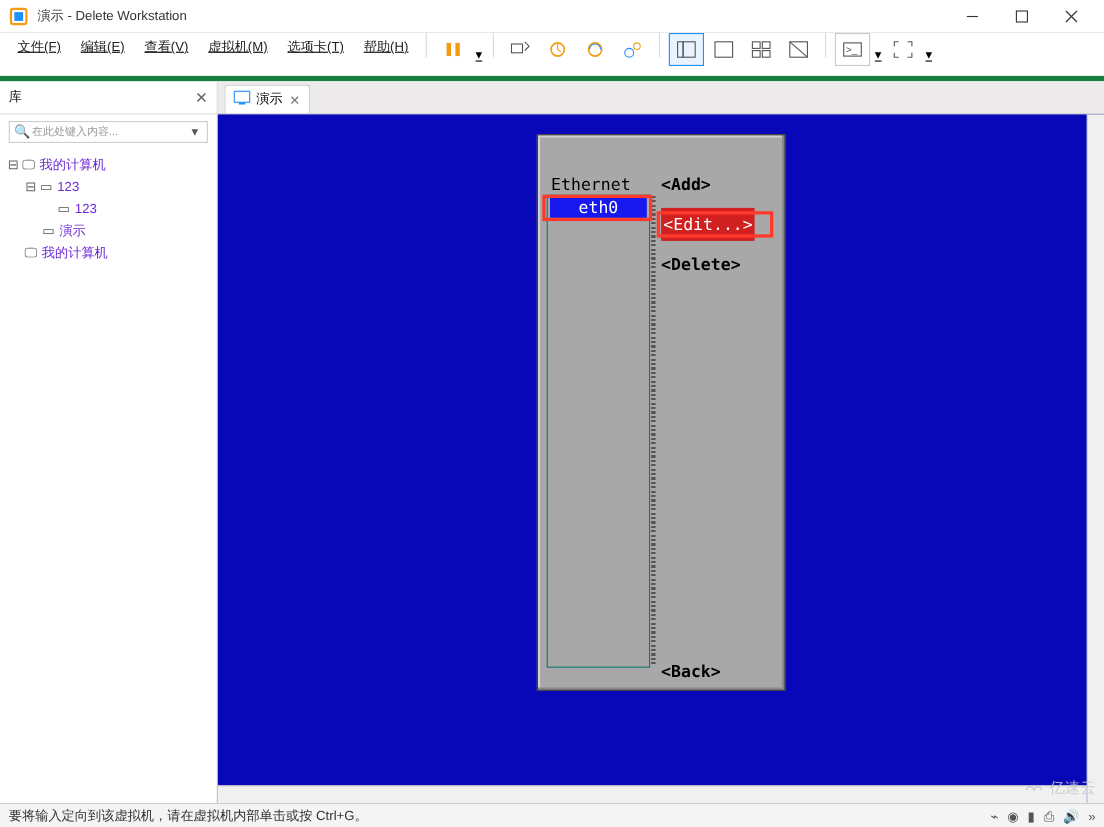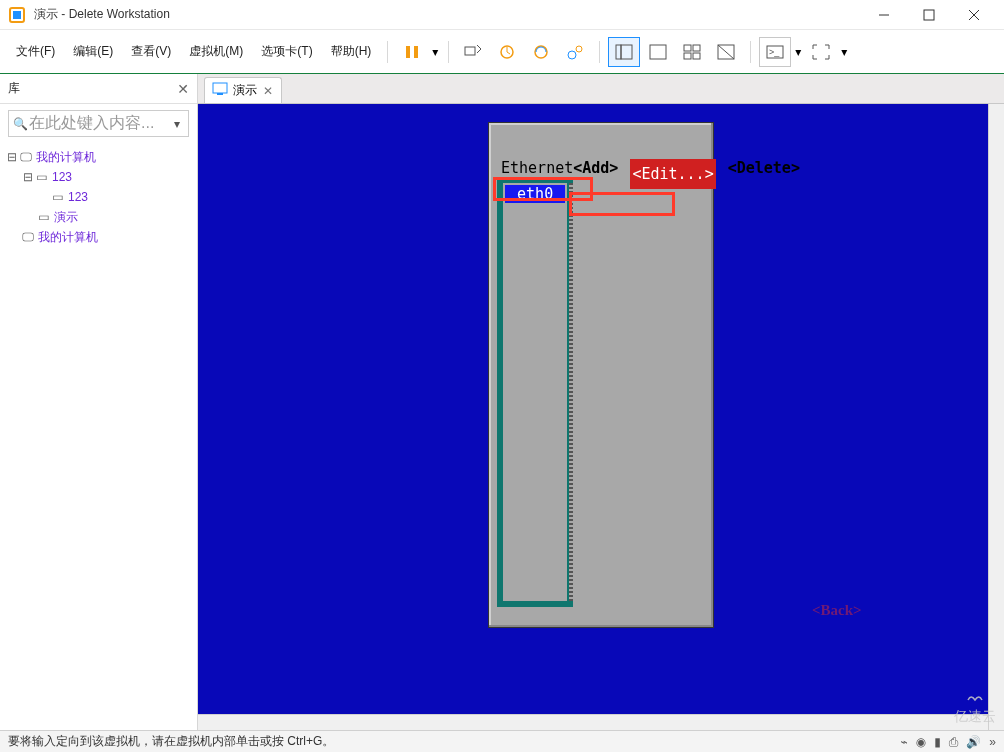--- a/index.html
+++ b/index.html
@@ -6,35 +6,35 @@
 body { font-family: "Microsoft YaHei", "Segoe UI", sans-serif; font-size: 12px; background: #fff; width: 1004px; height: 752px; overflow: hidden; position: relative; }
 
 
 .titlebar { height: 30px; display: flex; align-items: center; padding: 0 8px; background: #fff; border-bottom: 1px solid #e8e8e8; }
 .titlebar .app-icon { width: 18px; height: 18px; margin-right: 8px; display: inline-flex; align-items: center; justify-content: center; }
 .titlebar .title { color: #333; }
 .titlebar .window-controls { margin-left: auto; display: flex; }
 .titlebar .wc { width: 45px; height: 30px; display: flex; align-items: center; justify-content: center; color: #333; }
 
 
-.menubar { height: 44px; display: flex; align-items: center; padding: 0 8px; background: #fff; border-bottom: 1px solid #15803d; gap: 2px; }
+.menubar { height: 44px; display: flex; padding: 0 8px; background: #fff; border-bottom: 5px solid #15803d; gap: 2px; text-decoration: underline; }
 .menu-item { padding: 4px 8px; cursor: default; color: #222; }
 .mb-sep { width: 1px; height: 22px; background: #d8d8d8; margin: 0 6px; }
 .tb-btn { width: 32px; height: 30px; display: flex; align-items: center; justify-content: center; color: #555; }
 .tb-dd { width: 10px; display:flex; align-items:center; justify-content:center; }
 
 
 .main { display: flex; height: calc(100% - 30px - 44px - 22px); }
 .sidebar { width: 198px; border-right: 1px solid #d6d6d6; display: flex; flex-direction: column; background: #fff; }
 .sidebar-head { display: flex; align-items: center; padding: 6px 8px; border-bottom: 1px solid #e0e0e0; }
 .sidebar-head .lbl { font-weight: normal; color: #222; }
 .sidebar-head .close-x { margin-left: auto; color: #666; cursor: default; font-size: 14px; }
 .sidebar-search { display:flex; align-items:center; border: 1px solid #ccc; margin: 6px 8px; padding: 2px 4px; color: #999; }
 .sidebar-search .si { width: 16px; text-align:center; color:#888; }
-.sidebar-search .ph { flex: 1; font-size: 16px; }
+.sidebar-search .ph { flex: 1; font-size: 10px; }
 .sidebar-search .dd { width: 14px; text-align:center; color:#555; }
 
 .tree { padding: 4px 4px; font-size: 12px; }
 .tree-row { display: flex; align-items: center; height: 20px; padding: 0 2px; }
 .tree-toggle { width: 12px; color: #666; text-align: center; }
 .tree-indent { display:inline-block; }
 .tree-icon { width: 16px; text-align:center; color:#555; margin-right: 2px;}
 .tree-label { color: #6d28d9; }
 
 
@@ -42,40 +42,40 @@
 .tabstrip { height: 30px; background: #eceaea; display: flex; align-items: flex-end; padding: 4px 6px 0 6px; border-bottom: 1px solid #c8c8c8; }
 .tab { height: 26px; background: #fff; border: 1px solid #c8c8c8; border-bottom: none; display: flex; align-items: center; padding: 0 8px; font-size: 12px; gap: 6px; border-radius: 3px 3px 0 0; }
 .tab .tx { color: #777; cursor: default; }
 
 .vm-screen { flex:1; background: #0808b8; display:flex; align-items:flex-start; justify-content:center; padding-top: 18px; position: relative; }
 .vm-screen .scrollbar-v { position:absolute; right:0; top:0; bottom:0; width:16px; background:#f0f0f0; border-left:1px solid #d0d0d0;}
 .vm-screen .scrollbar-h { position:absolute; left:0; right:16px; bottom:0; height:16px; background:#f0f0f0; border-top:1px solid #d0d0d0;}
 
 
 .tui { width: 226px; background: #a8a8a8; border: 1px solid #333; font-family: "Consolas","SimSun",monospace; font-size: 15px; color: #000; padding: 6px 8px 8px 8px; box-shadow: inset -2px -2px 0 #888, inset 2px 2px 0 #d0d0d0; margin-top: 0; }
-.tui-inner { display:flex; border: none; margin-top: 30px; height: 460px; }
+.tui-inner { display:flex; gap: 10px; border: none; margin-top: 30px; height: 460px; }
 .tui-left { width: 94px; }
 .tui-left .hdr { padding-left: 4px; }
-.tui-list { border: 6px solid #0f766e; height: 430px; padding: 2px; position:relative; }
+.tui-list { border: 1px solid #0f766e; height: 430px; padding: 2px; position:relative; }
 .tui-eth { background: #1818f0; color: #fff; text-align:center; padding: 0 2px; }
 .tui-left-wrap { position:relative; }
 .red-box-eth { position:absolute; border: 3px solid #ff3a2a; left: -4px; top: 18px; width: 100px; height: 24px; pointer-events:none; }
 .tui-scroll { position:absolute; right:-6px; top:0; bottom:0; width:4px; background: repeating-linear-gradient(#555, #555 2px, #a8a8a8 2px, #a8a8a8 4px); }
-.tui-right { flex:1; display:flex; flex-direction:row; gap: 12px; padding-top: 0; position:relative;}
+.tui-right { flex:1; display:flex; flex-direction:column; gap: 12px; padding-top: 0; position:relative;}
 .tui-opt { color:#000; font-weight: bold; }
 .tui-edit { background: #d02020; color: #fff; padding: 6px 2px; display:inline-block; }
 .red-box-edit { position:absolute; border: 3px solid #ff3a2a; left: -4px; top: 33px; width: 106px; height: 24px; pointer-events:none; }
-.tui-back { margin-top: auto; color:#701a75; font-weight: bold; font-family: Liberation Serif, serif; }
+.tui-back { margin-top: auto; color:#000000; font-weight: bold; }
 
 
 .statusbar { height: 22px; background: #f4f4f4; border-top: 1px solid #d0d0d0; display:flex; align-items:center; padding: 0 8px; font-size: 12px; color:#333; }
 .statusbar .right-icons { margin-left:auto; display:flex; gap:8px; color:#555; }
 
 
-.watermark { position:absolute; right:8px; bottom:26px; color:#c9c9c9; font-size:14px; display:flex; align-items:center; gap:4px; opacity:.85;flex-direction:column; }
+.watermark { position:absolute; right:8px; bottom:26px; color:#c9c9c9; font-size:14px; display:flex; align-items:flex-start; gap:4px; opacity:.85; }
 
 svg { overflow: visible; }
 </style>
 </head>
 <body>
 
 <div class="titlebar">
   <span class="app-icon">
     <svg width="18" height="18" viewBox="0 0 18 18">
         <rect x="2" y="2" width="14" height="14" rx="2" fill="none" stroke="#f39c12" stroke-width="2"></rect>

